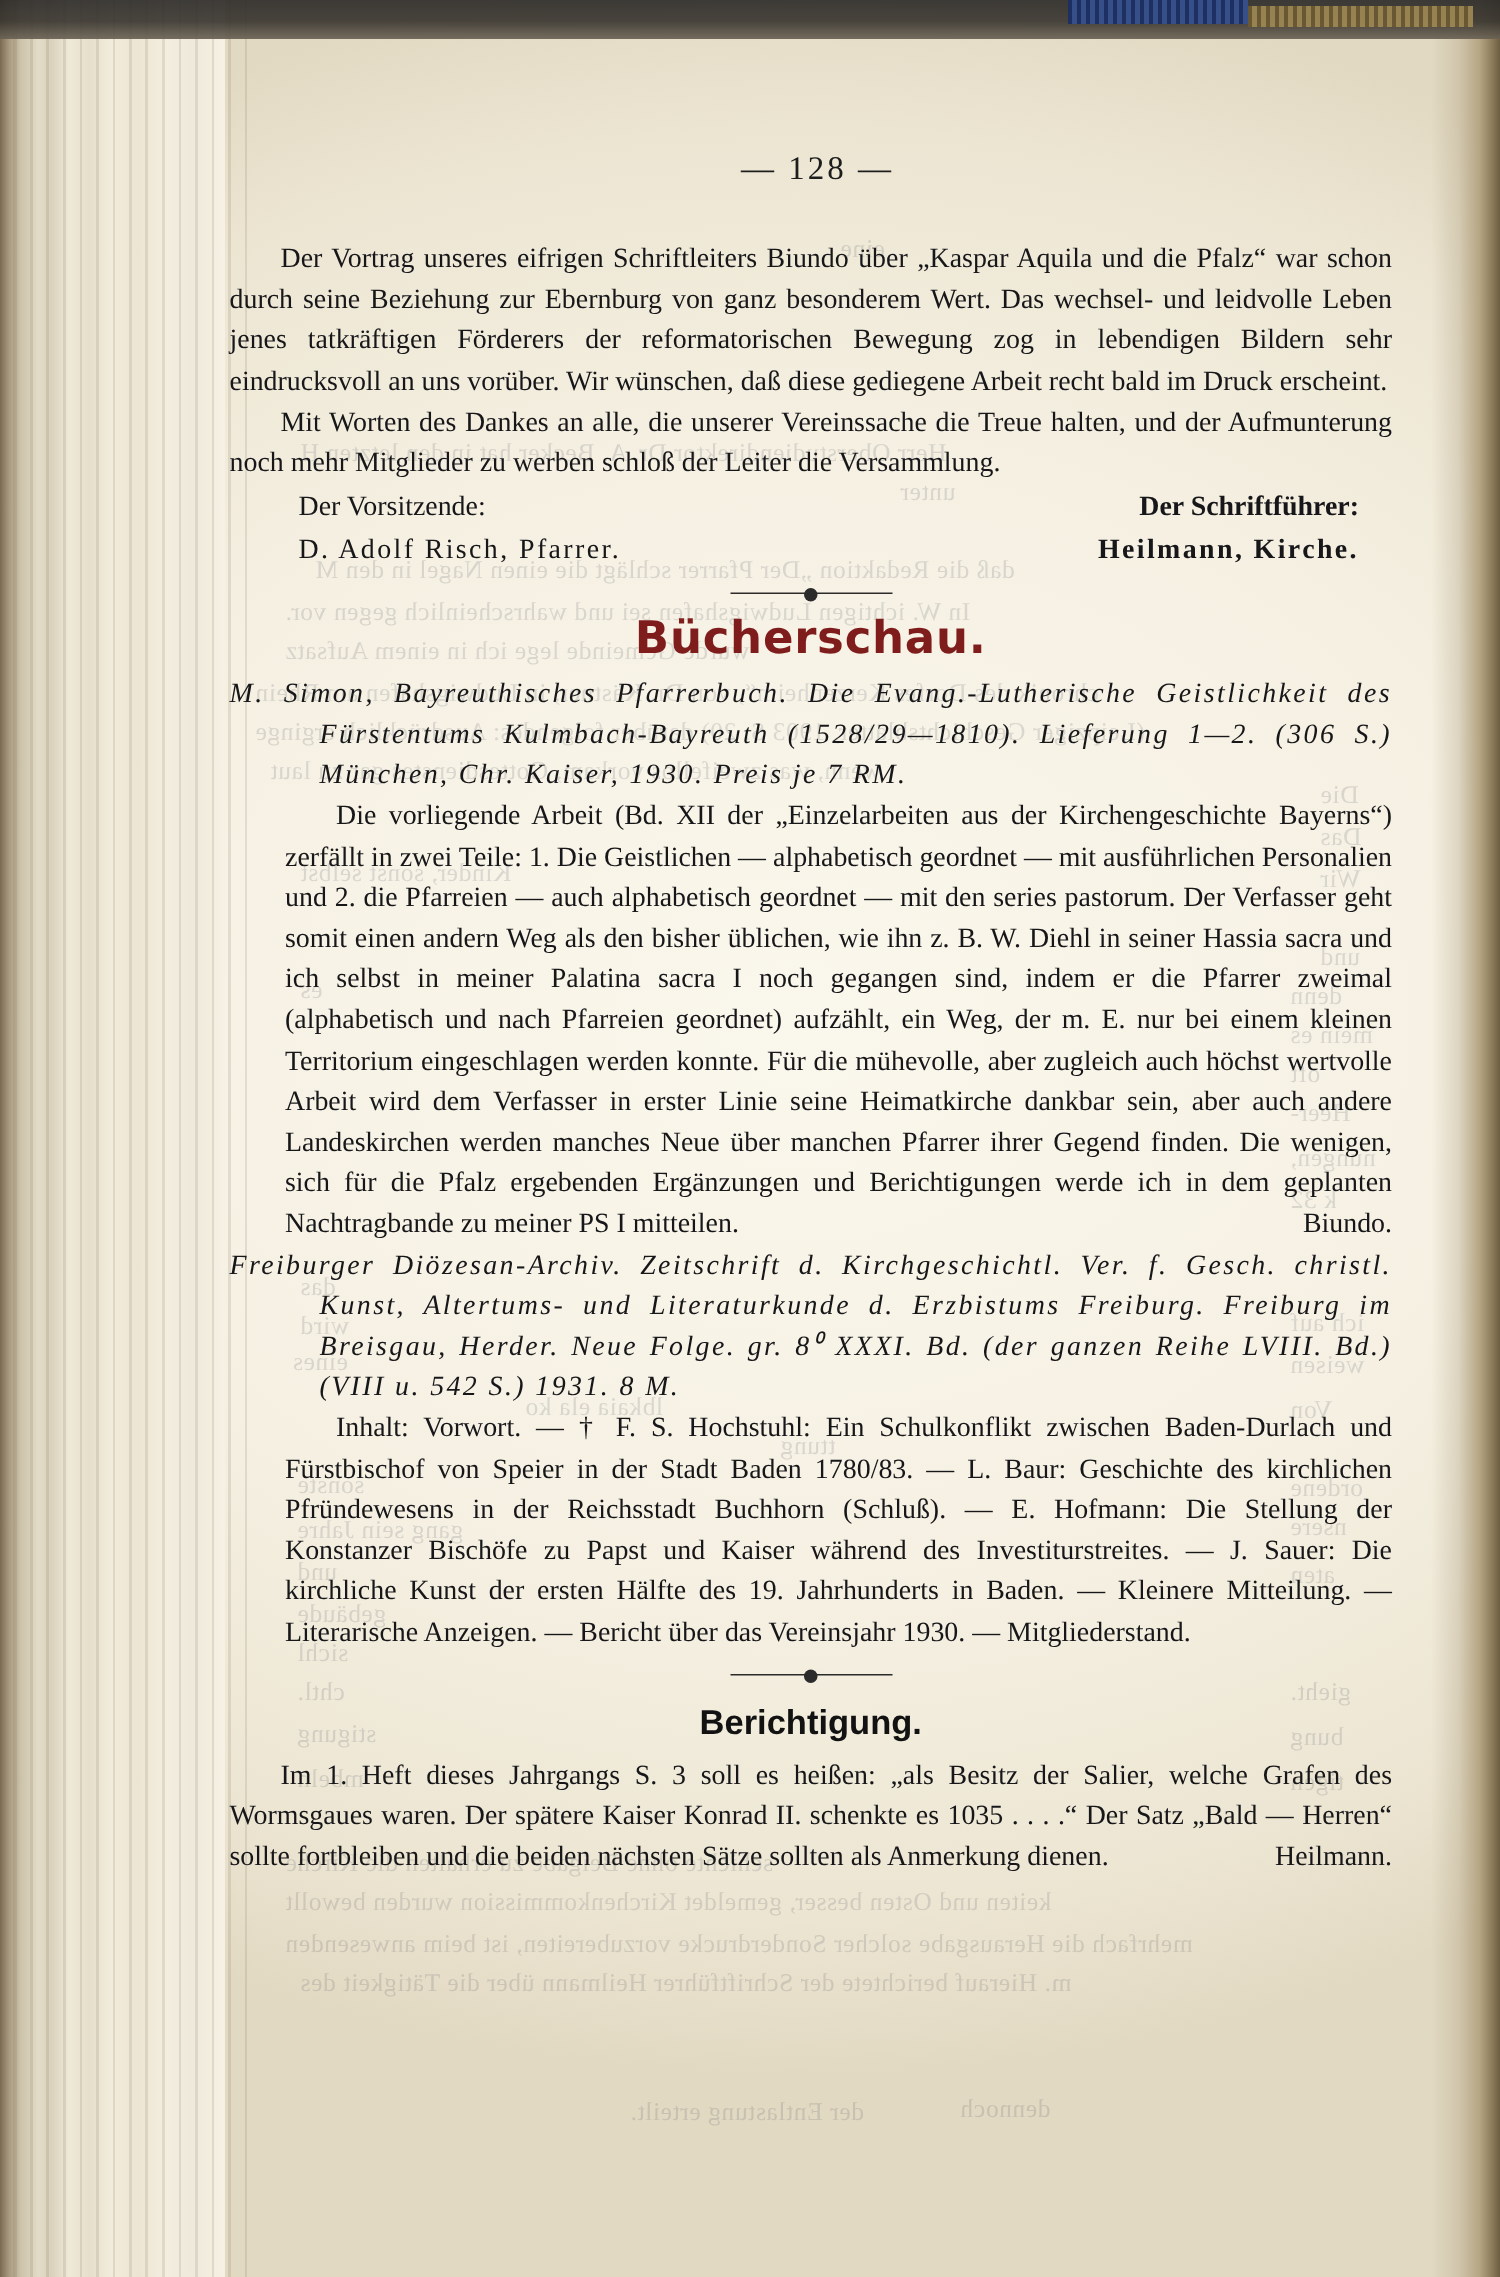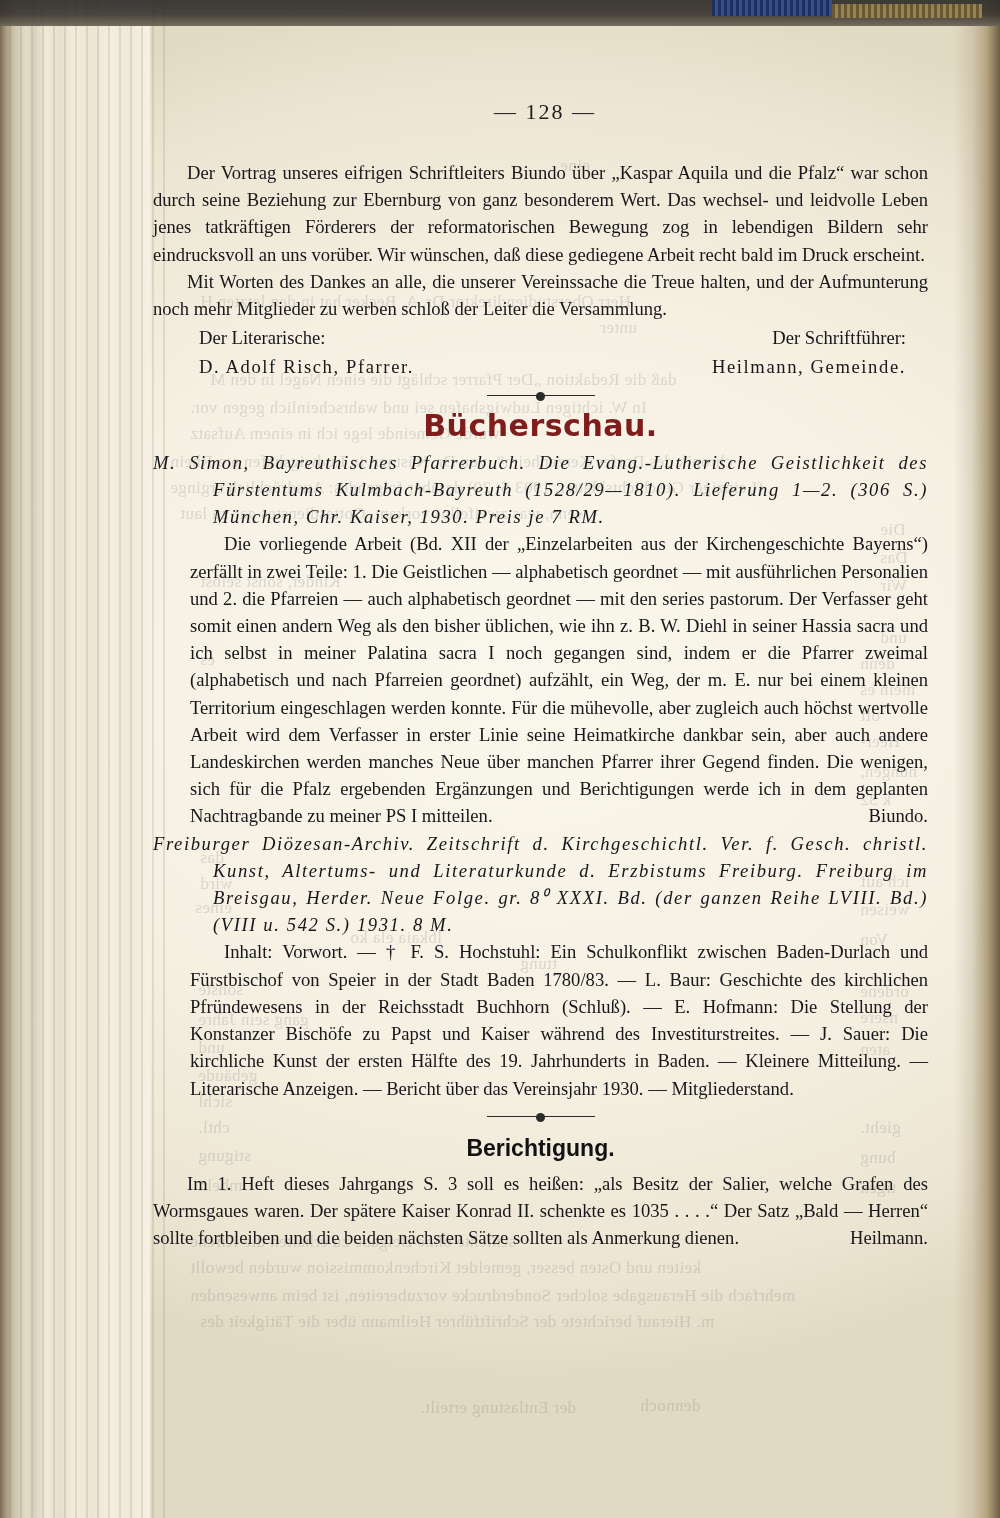--- a/index.html
+++ b/index.html
@@ -109,21 +109,21 @@
     text-justify: inter-word;
   }
   p { margin: 0; }
   p.indent { text-indent: 34px; }
   .sig-line {
     display: flex;
     justify-content: space-between;
     margin-top: 2px;
   }
   .sig-line .l { padding-left: 46px; }
-  .sig-line .r { padding-right: 22px; }
+  .sig-line .r { padding-right: 22px; font-weight: bold; }
   .sp { letter-spacing: 1.6px; }
   .rule-orn {
     display: block;
     margin: 10px auto 6px auto;
     width: 108px;
     height: 9px;
     position: relative;
   }
   .rule-orn::before {
     content: "";
@@ -233,26 +233,26 @@
 <div id="content">
 
   <div class="folio">—  128  —</div>
 
   <div class="body">
 
     <p class="indent">Der Vortrag unseres eifrigen Schriftleiters Biundo über „Kaspar Aquila und die Pfalz“ war schon durch seine Beziehung zur Ebernburg von ganz besonderem Wert. Das wechsel- und leidvolle Leben jenes tatkräftigen Förderers der reformatorischen Bewegung zog in lebendigen Bildern sehr eindrucksvoll an uns vorüber. Wir wünschen, daß diese gediegene Arbeit recht bald im Druck erscheint.</p>
     <p class="indent">Mit Worten des Dankes an alle, die unserer Vereinssache die Treue halten, und der Aufmunterung noch mehr Mitglieder zu werben schloß der Leiter die Versammlung.</p>
 
     <div class="sig-line">
-      <span class="l">Der Literarische:</span>
+      <span class="l">Der Vorsitzende:</span>
       <span class="r">Der Schriftführer:</span>
     </div>
     <div class="sig-line">
       <span class="l sp">D. Adolf Risch, Pfarrer.</span>
-      <span class="r sp">Heilmann, Gemeinde.</span>
+      <span class="r sp">Heilmann, Kirche.</span>
     </div>
 
     <span class="rule-orn"></span>
 
     <h1 class="section">Bücherschau.</h1>
 
     <p class="hang sp">M. Simon, Bayreuthisches Pfarrerbuch.  Die Evang.-Lutherische Geistlichkeit des Fürstentums Kulmbach-Bayreuth (1528/29—1810).  Lieferung 1—2. (306 S.) München, Chr. Kaiser, 1930.  Preis je 7 RM.</p>
     <p class="sub first">
       <span>Die vorliegende Arbeit (Bd. XII der „Einzelarbeiten aus der Kirchengeschichte Bayerns“) zerfällt in zwei Teile: 1. Die Geistlichen — alphabetisch geordnet — mit ausführlichen Personalien und 2. die Pfarreien — auch alphabetisch geordnet — mit den series pastorum. Der Verfasser geht somit einen andern Weg als den bisher üblichen, wie ihn z. B. W. Diehl in seiner Hassia sacra und ich selbst in meiner Palatina sacra I noch gegangen sind, indem er die Pfarrer zweimal (alphabetisch und nach Pfarreien geordnet) aufzählt, ein Weg, der m. E. nur bei einem kleinen Territorium eingeschlagen werden konnte. Für die mühevolle, aber zugleich auch höchst wertvolle Arbeit wird dem Verfasser in erster Linie seine Heimatkirche dankbar sein, aber auch andere Landeskirchen werden manches Neue über manchen Pfarrer ihrer Gegend finden. Die wenigen, sich für die Pfalz ergebenden Ergänzungen und Berichtigungen werde ich in dem geplanten Nachtragbande zu meiner PS I mitteilen.</span>
       <span style="float:right;">Biundo.</span>

